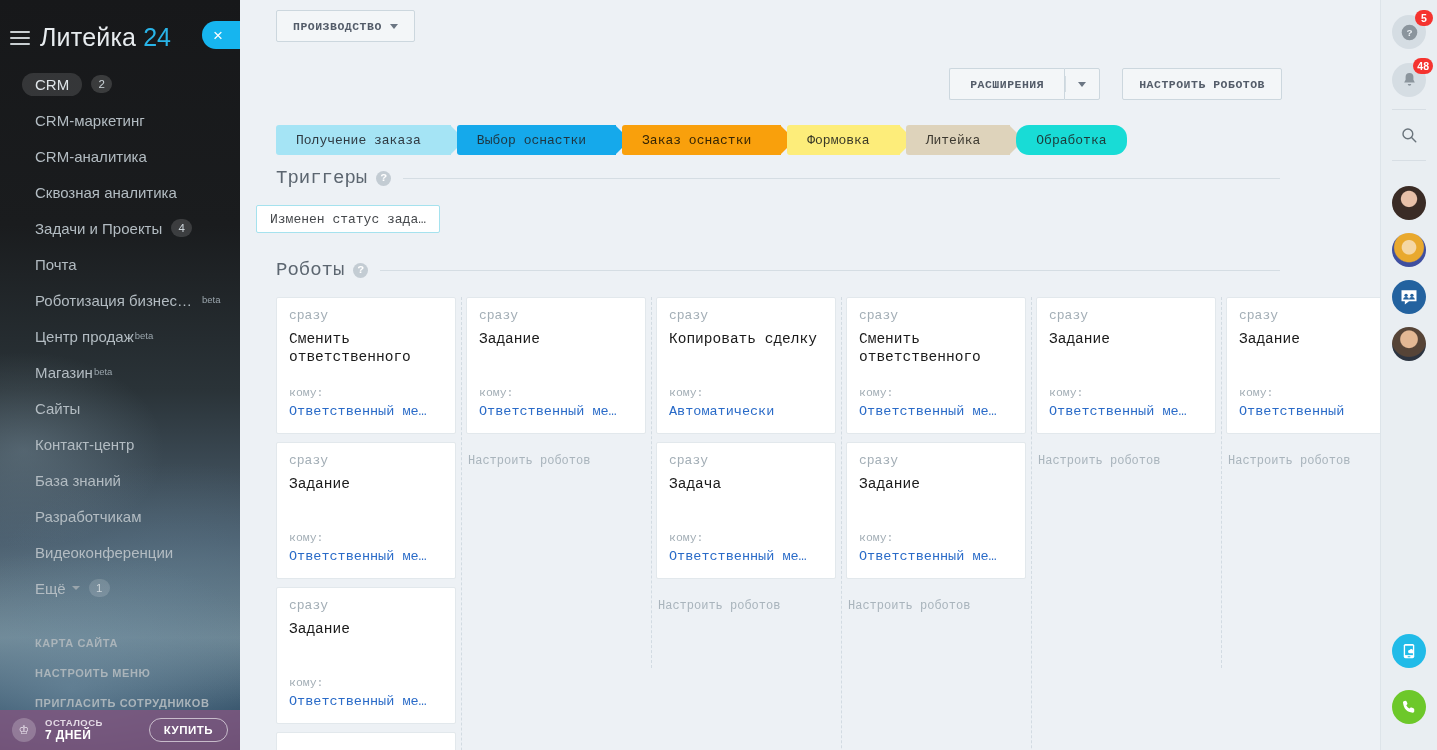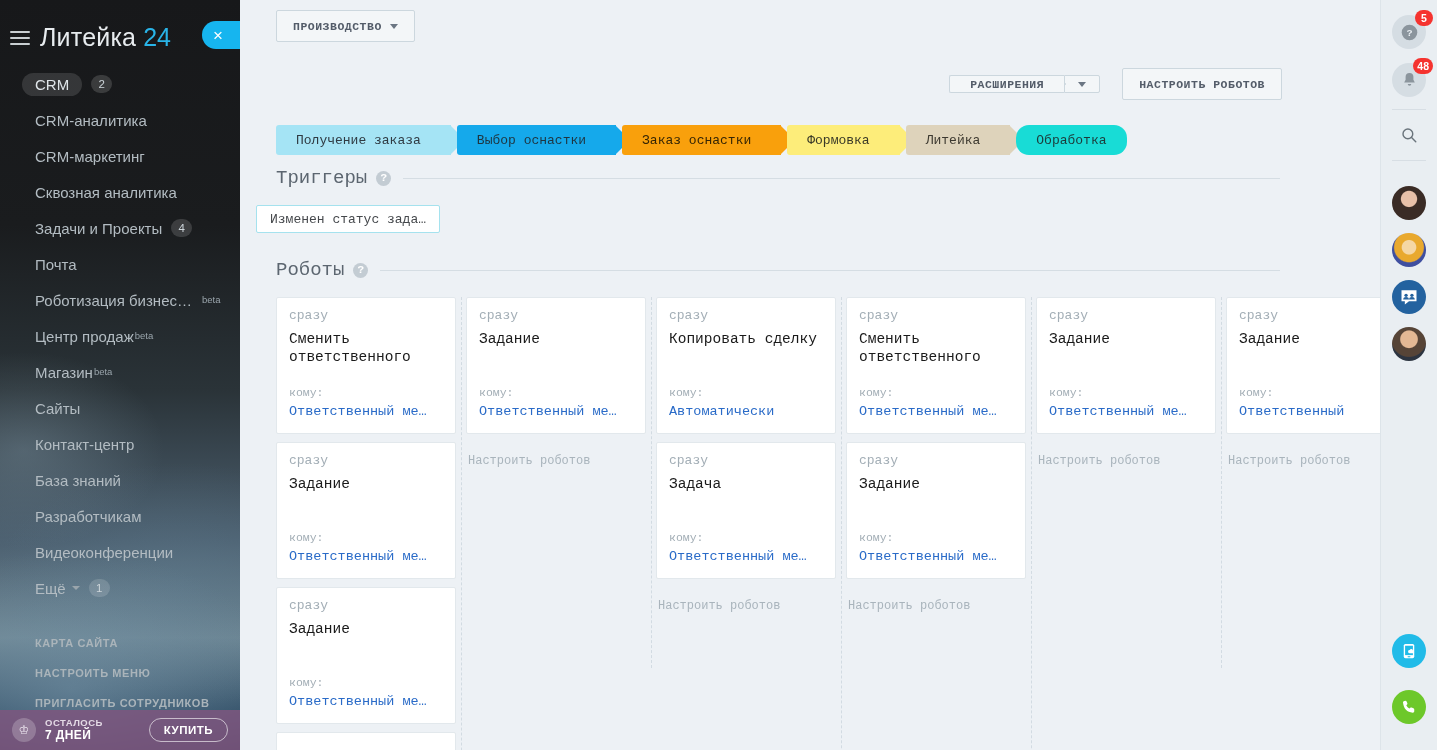--- a/index.html
+++ b/index.html
@@ -103,21 +103,21 @@
     color: #535c69; cursor: pointer; white-space: nowrap;
   }
   .btn .cv {
     display: inline-block; margin-left: 8px; width: 0; height: 0;
     border-left: 4.5px solid transparent; border-right: 4.5px solid transparent;
     border-top: 5px solid #6b7683;
   }
   .row-right { display: flex; justify-content: flex-end; align-items: center; margin-top: 26px; gap: 22px; padding-right: 62px; }
   .split-btn { display: flex; align-items: stretch; }
   .split-btn .lhs {
-    height: 18px; padding: 0 20px; background: #f3f6f8;
+    height: 32px; padding: 0 20px; background: #f3f6f8;
     border: 1px solid #ccd7de; border-right: none; border-radius: 2px 0 0 2px;
     display: flex; align-items: center; font-size: 11.5px; font-weight: bold;
     letter-spacing: .5px; color: #535c69; cursor: pointer; white-space: nowrap;
   }
   .split-btn .rhs {
     width: 36px; background: #f3f6f8; border: 1px solid #ccd7de;
     border-radius: 0 2px 2px 0; display: flex; align-items: center;
     justify-content: center; cursor: pointer; position: relative;
   }
   .split-btn .rhs::before {
@@ -246,24 +246,24 @@
     <div class="close-pill">
       <span class="x">×</span>
     </div>
 
     <div class="sb-menu">
       <div class="sb-item active">
         <span class="lbl">CRM</span>
         <span class="cnt">2</span>
       </div>
       <div class="sb-item">
+        <span class="lbl">CRM-маркетинг</span>
+      </div>
+      <div class="sb-item">
         <span class="lbl">CRM-аналитика</span>
-      </div>
-      <div class="sb-item">
-        <span class="lbl">CRM-маркетинг</span>
       </div>
       <div class="sb-item">
         <span class="lbl">Сквозная аналитика</span>
       </div>
       <div class="sb-item">
         <span class="lbl">Задачи и Проекты</span>
         <span class="cnt">4</span>
       </div>
       <div class="sb-item">
         <span class="lbl">Почта</span>

